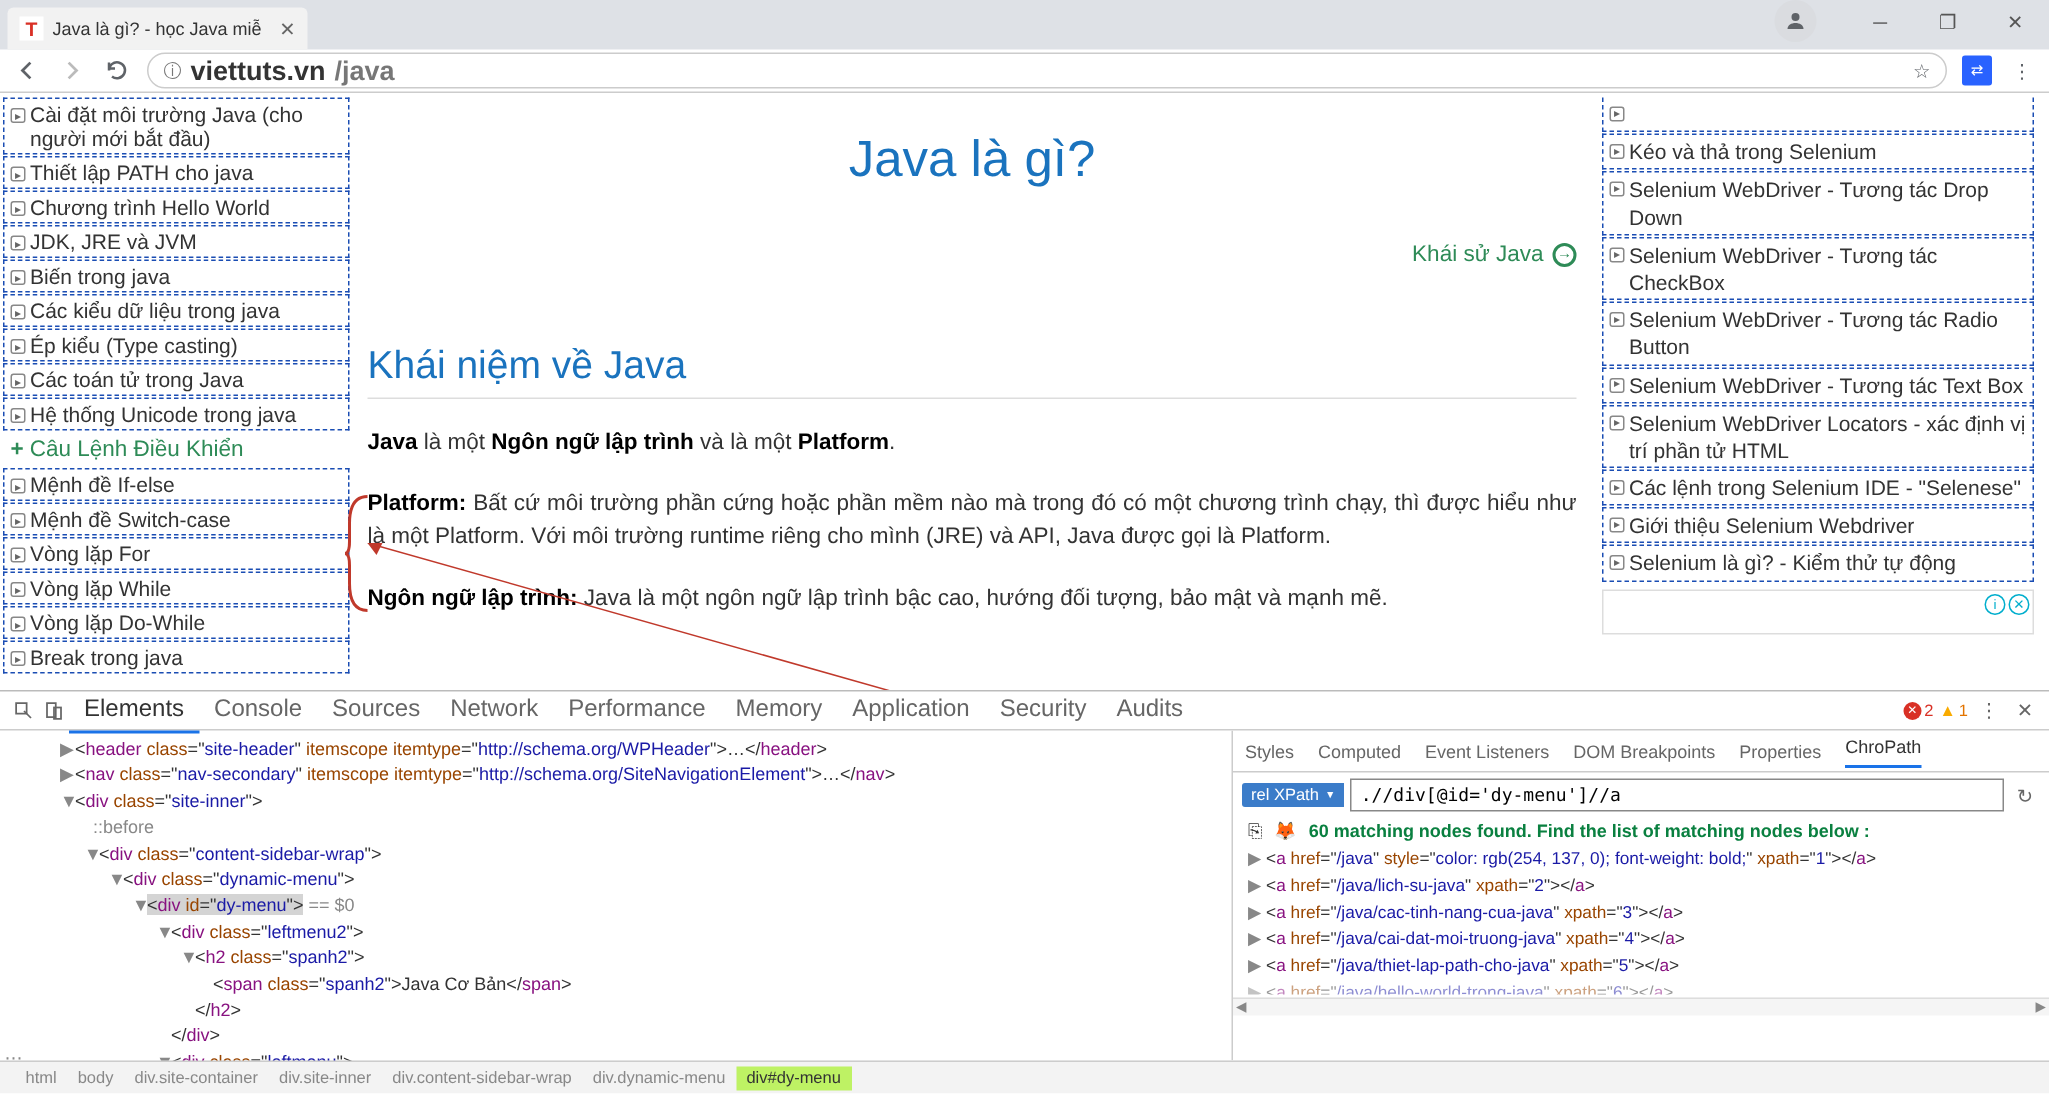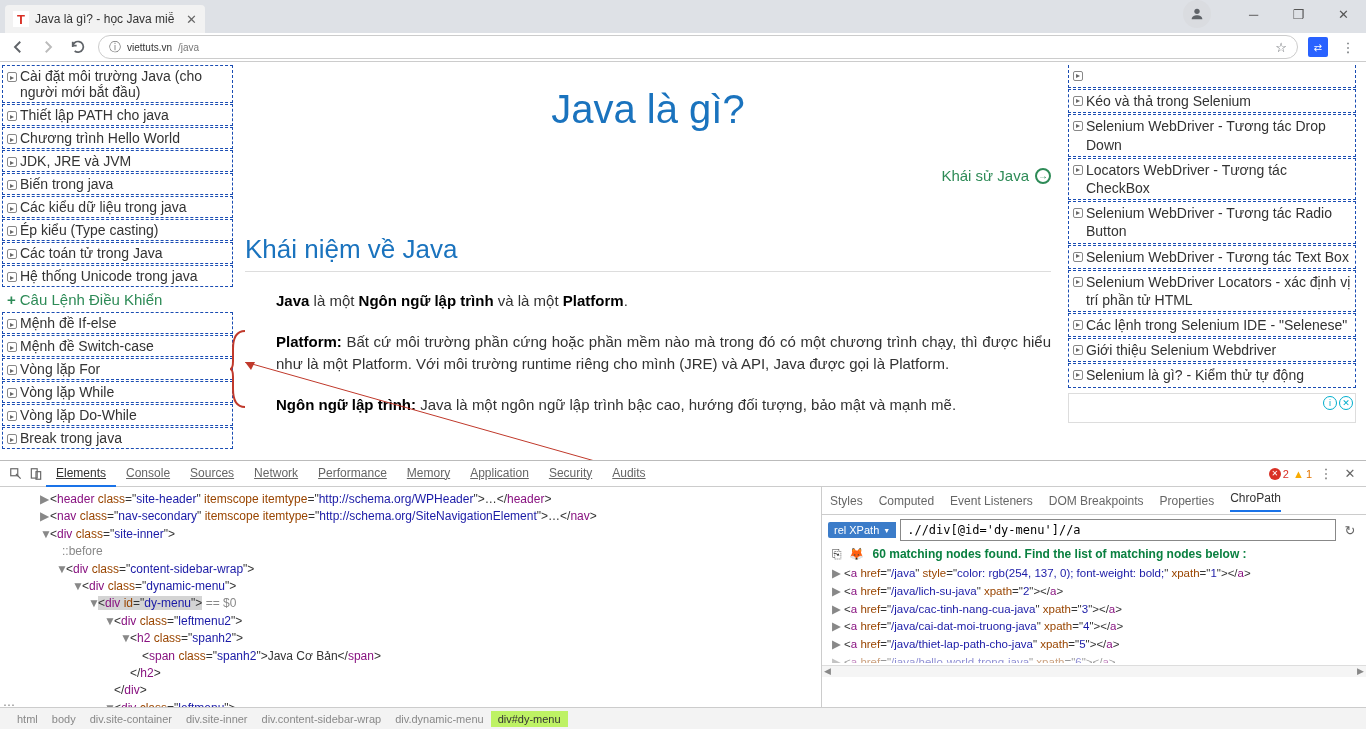--- a/index.html
+++ b/index.html
@@ -11,56 +11,56 @@
 .tab { background:#f2f2f2; height:28px; width:200px; border-radius:4px 4px 0 0; display:flex; align-items:center; padding:0 8px; font-size:12px; color:#333; gap:6px; }
 .tab-icon { width:16px; height:16px; display:flex; align-items:center; justify-content:center; color:#d93025; font-weight:bold; font-size:13px; background:#fff; }
 .tab-title { flex:1; overflow:hidden; white-space:nowrap; }
 .tab-close { color:#666; cursor:pointer; font-size:13px; }
 .new-tab { width:28px; height:28px; display:flex; align-items:center; justify-content:center; color:#555; font-size:14px; }
 .addr-bar { height:29px; background:#fff; display:flex; align-items:center; padding:0 8px; gap:10px; border-bottom:1px solid #ccc; }
 .nav-btn { width:20px; height:20px; display:flex; align-items:center; justify-content:center; color:#5f6368; cursor:pointer; }
 .nav-btn.disabled { color:#bbb; }
 .url-box { flex:1; display:flex; align-items:center; gap:6px; border:1px solid #ccc; border-radius:14px; height:24px; padding:0 10px; }
 .url-info { color:#777; font-size:12px; }
-.url-text { color:#333; font-size:10px; }
+.url-text { color:#333; font-size:18px;font-weight:bold; }
 .star-icon { color:#5f6368; margin-left:auto; }
 .ext-icon { width:20px; height:20px; background:#2962ff; border-radius:2px; display:flex; align-items:center; justify-content:center; color:#fff; font-size:10px; }
 .win-controls { position:absolute; top:0; right:0; display:flex; height:28px; align-items:center; }
 .win-btn { width:45px; height:28px; display:flex; align-items:center; justify-content:center; color:#555; font-size:13px; }
 .user-icon { width:28px; height:28px; border-radius:50%; background:#dadce0; display:flex; align-items:center; justify-content:center; color:#5f6368; margin-right:20px; }
 
 
 .page { height:398px; display:flex; overflow:hidden; position:relative; }
 .left-menu { width:235px; padding:2px; overflow:hidden; }
 .menu-item { border:1.5px dashed #1a4db3; margin:1px 0; padding:2px 4px; font-size:14px; color:#333; display:flex; align-items:flex-start; gap:3px; }
 .menu-item .bullet { width:10px; height:10px; border:1px solid #888; border-radius:2px; flex-shrink:0; margin-top:4px; position:relative; font-size:8px; display:flex; align-items:center; justify-content:center; color:#666; }
 .menu-group { color:#2e8b57; font-size:15px; display:flex; align-items:center; gap:4px; padding:3px 5px; }
 .menu-group .plus { color:#2e8b57; font-weight:bold; }
 
 .main-content { flex:1; padding:0 15px 0 10px; position:relative; }
-.page-title { font-size:40px; color:#1a73be; text-align:center; font-weight:400; margin-top:25px; }
+.page-title { font-size:34px; color:#1a73be; text-align:center; font-weight:400; margin-top:25px; }
 .next-link { color:#2e8b57; font-size:15px; text-align:right; margin-top:35px; display:flex; justify-content:flex-end; align-items:center; gap:6px; }
 .next-icon { width:16px; height:16px; border:2px solid #2e8b57; border-radius:50%; display:inline-flex; align-items:center; justify-content:center; font-size:10px; }
 .section-h { font-size:26px; color:#1a73be; font-weight:400; margin-top:50px; padding-bottom:6px; border-bottom:1px solid #ddd; }
-.para { font-size:15px; color:#333; margin-top:18px; line-height:1.5; text-align:justify;margin-left:31px; }
+.para { font-size:15px; color:#333; margin-top:18px; line-height:1.5; text-align:justify; }
 .para b { color:#000; }
 .bracket { position:absolute; left:-5px; top:267px; }
 .arrow-line { position:absolute; left:10px; top:300px; }
 
 .right-menu { width:300px; padding:2px 10px 2px 2px; }
 .right-menu .menu-item { border-color:#1a4db3; font-size:14px; line-height:1.3; }
 .ad-box { border:1px solid #ddd; height:30px; margin-top:5px; position:relative; }
 .ad-info { position:absolute; right:2px; top:2px; display:flex; gap:2px; }
 .ad-i { width:14px; height:14px; border:1px solid #00aecd; color:#00aecd; border-radius:50%; font-size:9px; display:flex; align-items:center; justify-content:center; }
 
 
 .devtools { height:269px; border-top:1px solid #bbb; display:flex; flex-direction:column; background:#fff; }
 .dt-tabs { height:26px; border-bottom:1px solid #ccc; display:flex; align-items:center; padding:0 6px; gap:0; }
 .dt-icon { width:20px; height:20px; display:flex; align-items:center; justify-content:center; color:#666; cursor:pointer; }
-.dt-tab { padding:5px 10px; font-size:12px; color:#666; cursor:pointer;text-decoration:underline; }
+.dt-tab { padding:5px 10px; font-size:16px; color:#666; cursor:pointer; }
 .dt-tab.active { color:#333; border-bottom:2px solid #1a73e8; }
 .dt-right { margin-left:auto; display:flex; align-items:center; gap:4px; }
 .err-badge { color:#d93025; font-size:11px; display:flex; align-items:center; gap:2px; }
 .err-circle { width:12px; height:12px; background:#d93025; border-radius:50%; color:#fff; font-size:8px; display:flex; align-items:center; justify-content:center; }
 .warn-badge { color:#e37400; font-size:11px; display:flex; align-items:center; gap:2px; }
 .warn-tri { color:#f9ab00; font-size:11px; }
 
 .dt-body { flex:1; display:flex; overflow:hidden; }
 .dt-elements { flex:1; font-family:Menlo,Consolas,monospace; font-size:12px; padding:4px 0 0 30px; overflow:hidden; line-height:1.45; color:#333; position:relative; }
 .dt-dots { position:absolute; left:3px; top:210px; color:#888; writing-mode:horizontal-tb; }
@@ -240,21 +240,21 @@
       <div class="menu-item">
         <span class="bullet">▸</span>
         <span>Kéo và thả trong Selenium</span>
       </div>
       <div class="menu-item">
         <span class="bullet">▸</span>
         <span>Selenium WebDriver - Tương tác Drop Down</span>
       </div>
       <div class="menu-item">
         <span class="bullet">▸</span>
-        <span>Locators WebDriver - Tương tác CheckBox</span>
+        <span>Selenium WebDriver - Tương tác CheckBox</span>
       </div>
       <div class="menu-item">
         <span class="bullet">▸</span>
         <span>Selenium WebDriver - Tương tác Radio Button</span>
       </div>
       <div class="menu-item">
         <span class="bullet">▸</span>
         <span>Selenium WebDriver - Tương tác Text Box</span>
       </div>
       <div class="menu-item">

